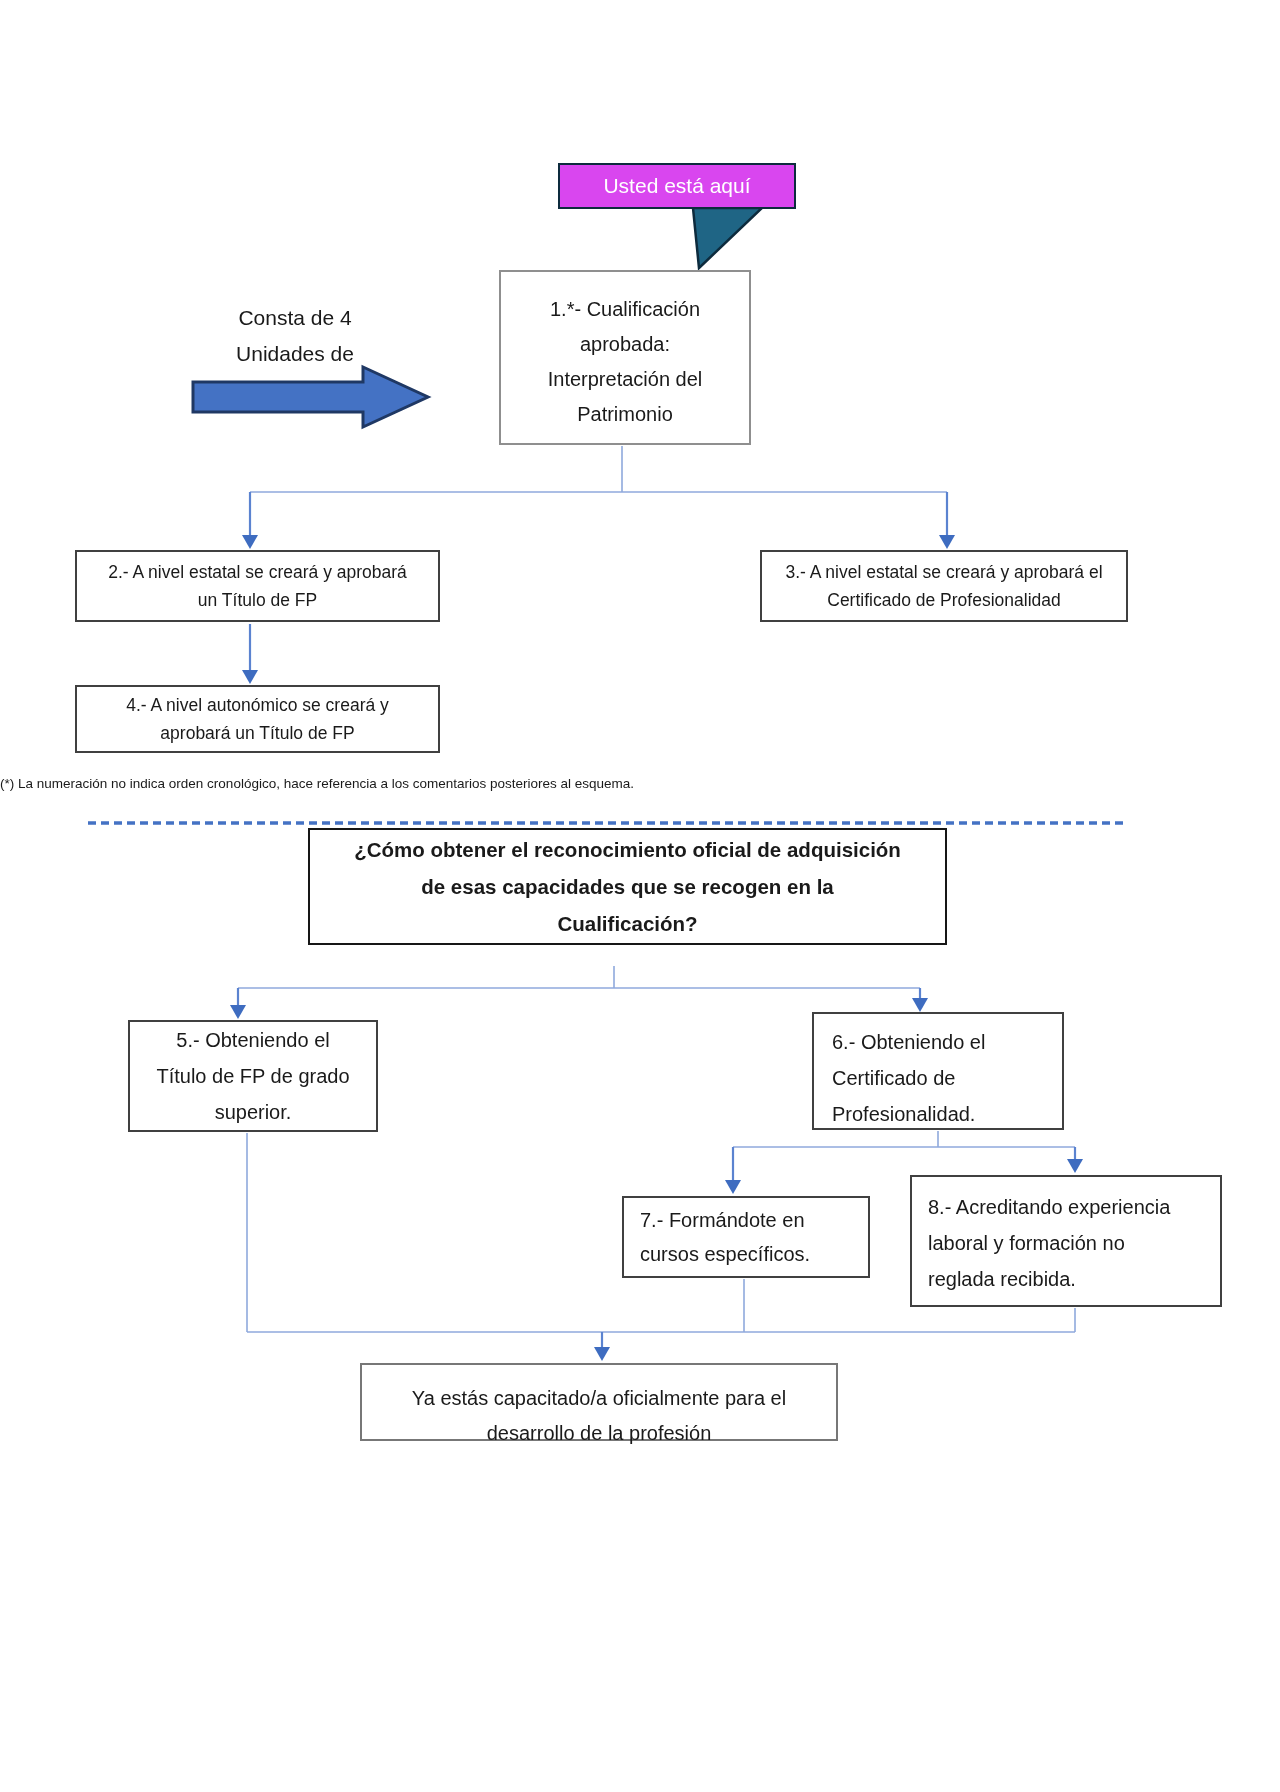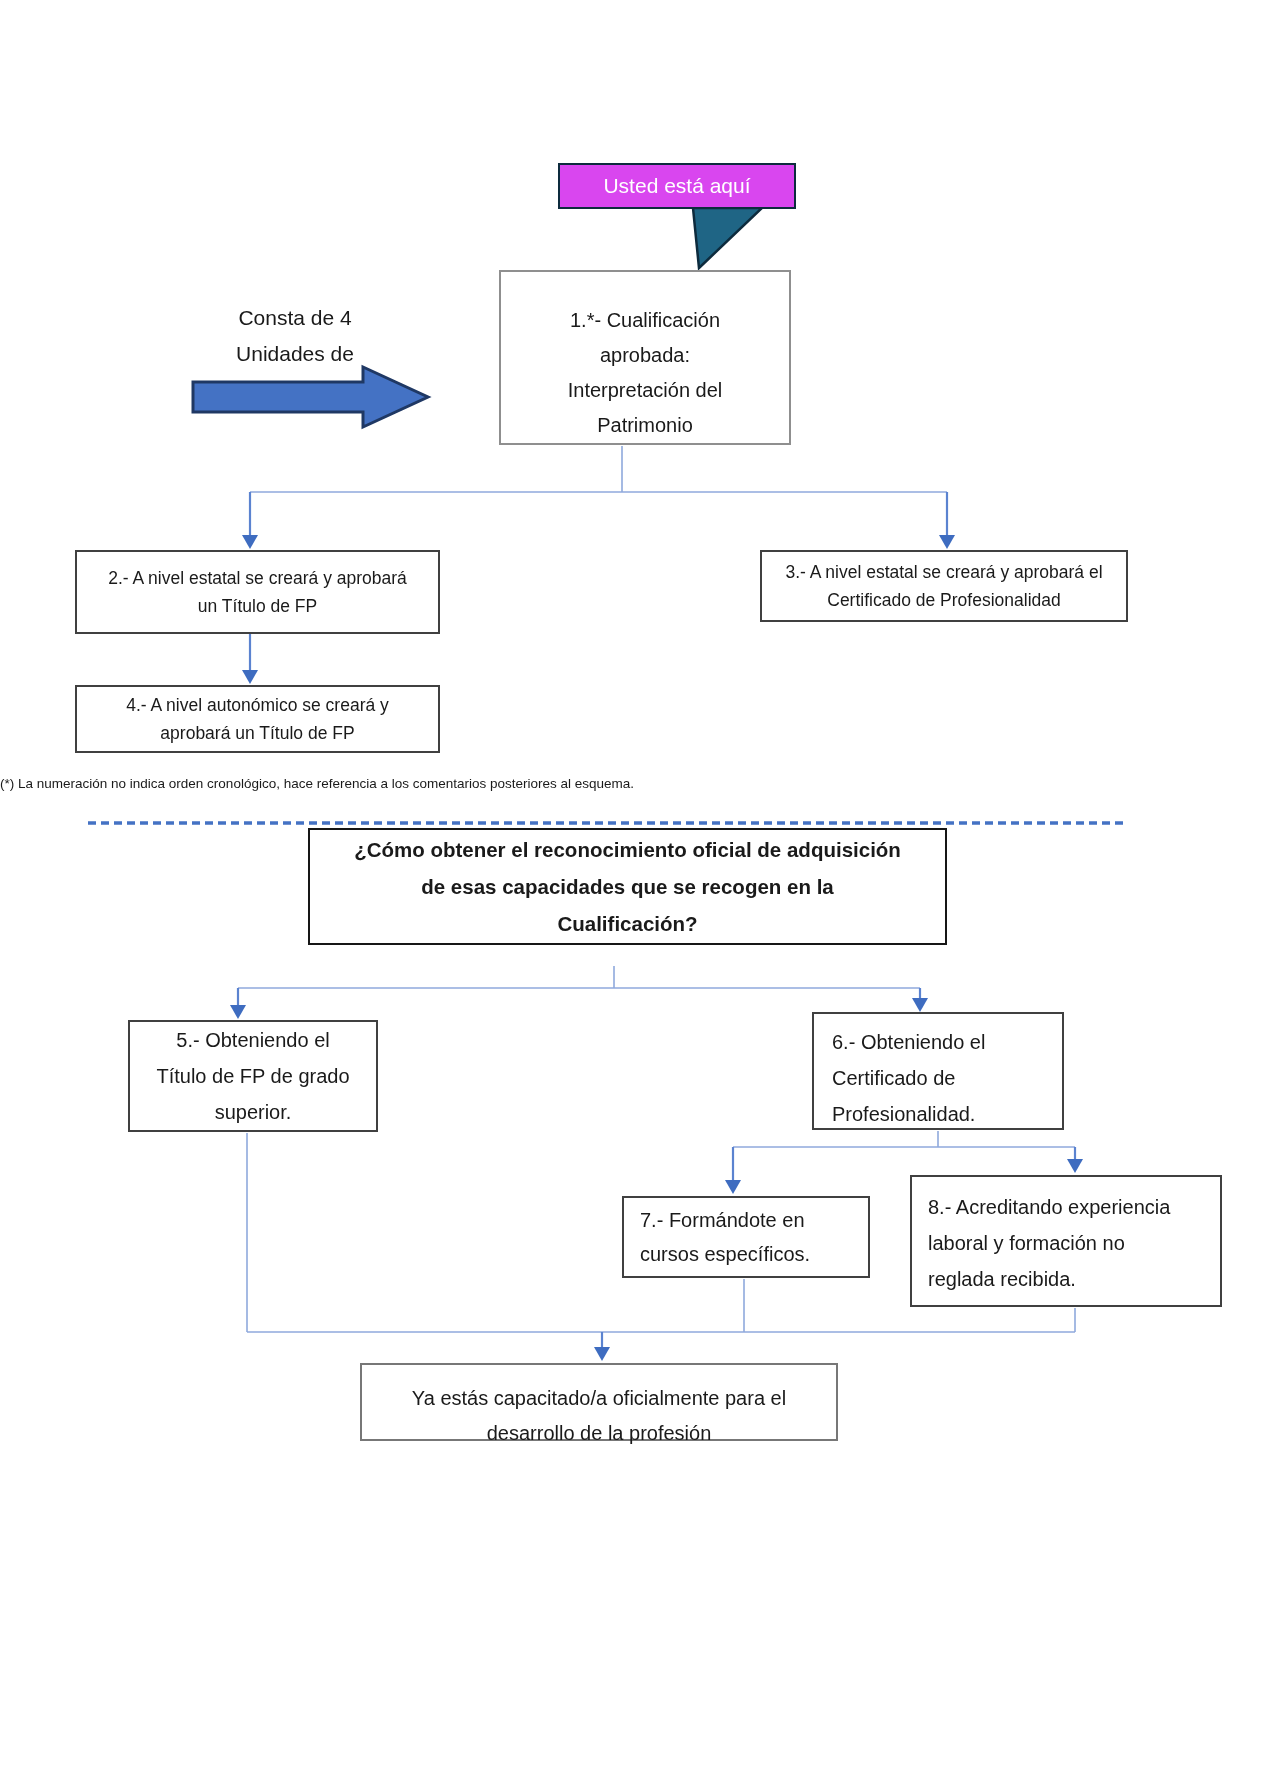--- a/index.html
+++ b/index.html
@@ -11,25 +11,25 @@
   .box{
     position:absolute;background:#ffffff;border:2px solid #404040;
     display:flex;flex-direction:column;justify-content:center;
     text-align:center;font-size:20px;line-height:28px;box-sizing:border-box;
   }
   .bubble{
     position:absolute;left:558px;top:163px;width:238px;height:46px;
     background:#d946ef;border:2px solid #0D2B3D;box-sizing:border-box;
     color:#ffffff;font-size:21px;display:flex;align-items:center;justify-content:center;
   }
-  .box1{left:499px;top:270px;width:292px;height:175px;border:2px solid #8f8f8f;
-        justify-content:flex-end;padding-top:0;line-height:35px;}
+  .box1{left:499px;top:270px;width:252px;height:175px;border:2px solid #8f8f8f;
+        justify-content:flex-start;padding-top:20px;line-height:35px;}
   .sidenote{position:absolute;left:195px;top:300px;width:200px;text-align:center;
         font-size:21px;line-height:36px;}
-  .box2{left:75px;top:550px;width:365px;height:84px;font-size:17.5px;line-height:28px;}
+  .box2{left:75px;top:550px;width:365px;height:72px;font-size:17.5px;line-height:28px;}
   .box3{left:760px;top:550px;width:368px;height:72px;font-size:17.5px;line-height:28px;}
   .box4{left:75px;top:685px;width:365px;height:68px;font-size:17.5px;line-height:28px;}
   .footnote{position:absolute;left:0;top:776px;width:1280px;text-align:left;
         font-size:13.5px;color:#1a1a1a;}
   .qbox{left:308px;top:828px;width:639px;height:117px;border:2px solid #161616;
         font-weight:bold;font-size:20.5px;line-height:37px;}
   .box5{left:128px;top:1020px;width:250px;height:112px;line-height:36px;}
   .box6{left:812px;top:1012px;width:252px;height:118px;justify-content:flex-start;
         padding:10px 0 0 18px;text-align:left;line-height:36px;}
   .box7{left:622px;top:1196px;width:248px;height:82px;padding-left:16px;

